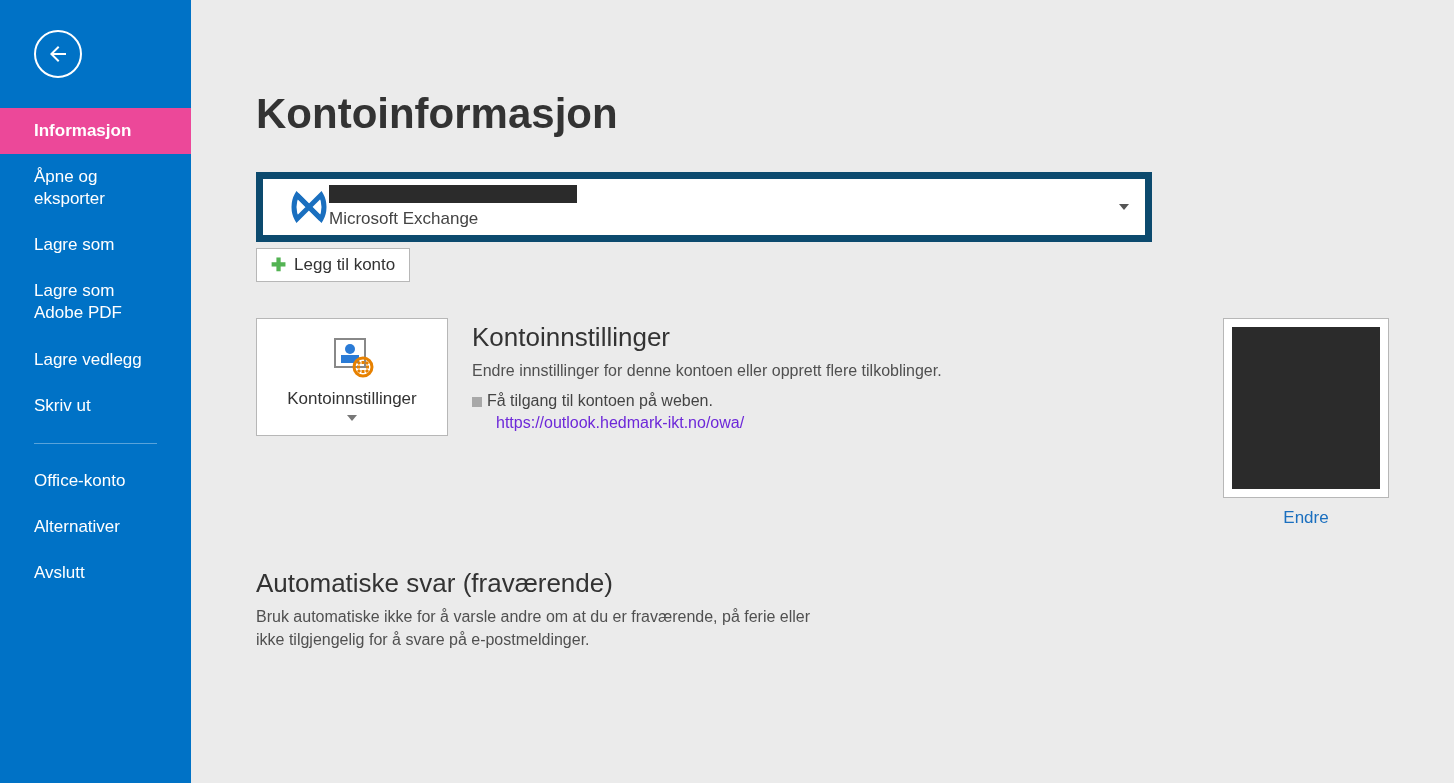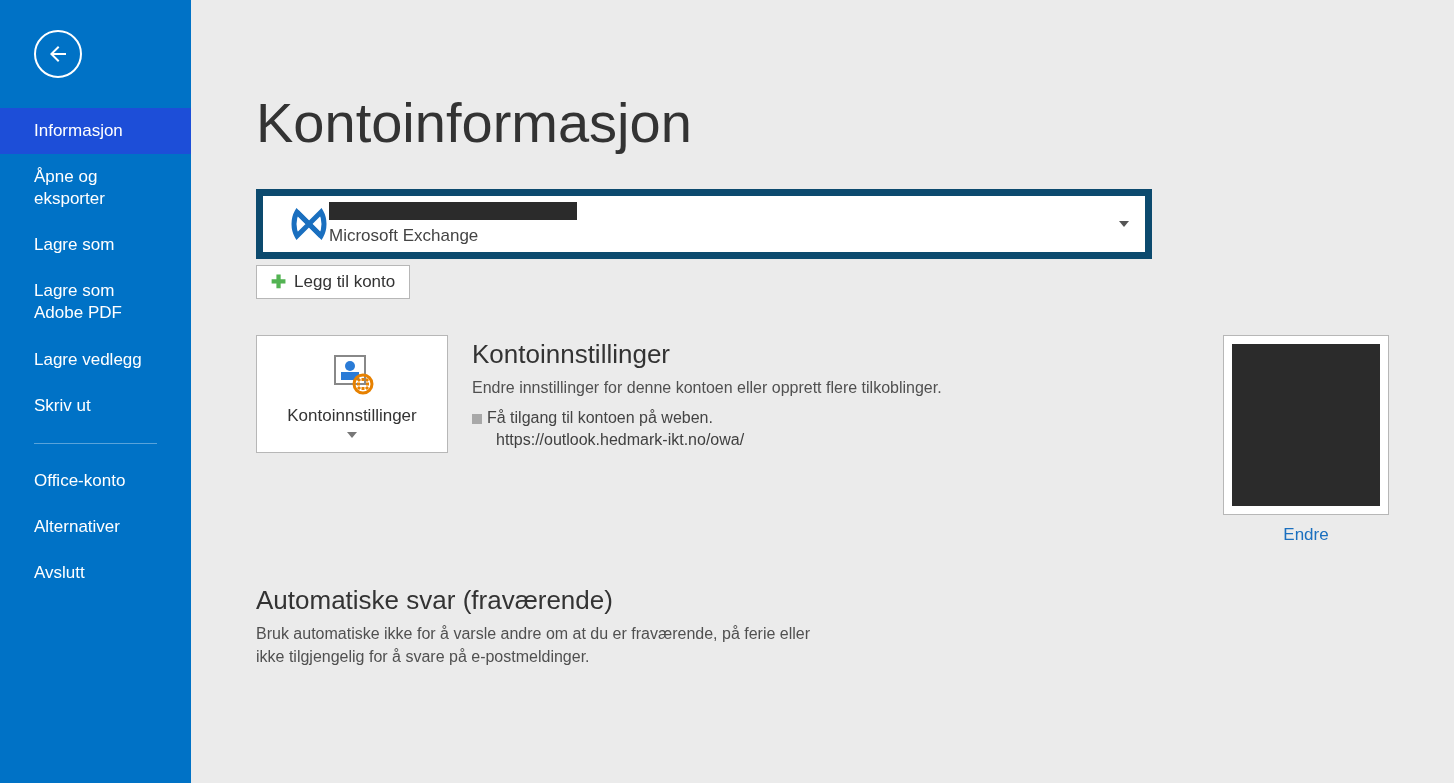--- a/index.html
+++ b/index.html
@@ -32,35 +32,35 @@
       cursor: pointer;
     }
     .back-btn svg { width: 24px; height: 24px; fill: #fff; }
 
     .nav-item {
       padding: 12px 34px;
       font-size: 17px;
       cursor: pointer;
       line-height: 1.3;
     }
-    .nav-item.active { background: #1d4ed8; }
+    .nav-item.active { background: #ec4899; font-weight: bold; }
     .divider {
       border-top: 1px solid rgba(255,255,255,0.35);
       margin: 14px 34px;
     }
 
     
     .main {
       flex: 1;
       padding: 90px 65px 0 65px;
       color: #333;
     }
     .page-title {
-      font-size: 56px;
-      font-weight: 400;
+      font-size: 42px;
+      font-weight: 700;
       color: #333;
       margin-bottom: 34px;
     }
 
     .account-dropdown {
       width: 896px;
       border: 7px solid #0c4a6e;
       background: #fff;
       display: flex;
       align-items: center;
@@ -110,21 +110,21 @@
       margin: 6px auto 0 auto;
     }
     .tile-icon { display:flex; justify-content:center; }
 
     .section-text { padding-top:4px; max-width: 470px; }
     .section-heading { font-size: 26px; font-weight: 400; color:#333; margin-bottom:6px; }
     .section-desc { font-size:16px; color:#505050; line-height:1.45; }
     .bullet-row { display:flex; gap:5px; align-items:flex-start; margin-top:10px; }
     .bullet-square { width:10px;height:10px;background:#a8a8a8; margin-top:5px; flex-shrink:0; }
     .bullet-text { font-size:16px; color:#444; }
-    .web-link { color:#404040; font-size:16px; margin-left:24px; display:inline-block; margin-top:4px; cursor:pointer; }
+    .web-link { color:#6d28d9; font-size:16px; margin-left:24px; display:inline-block; margin-top:4px; cursor:pointer; }
 
     .profile-panel {
       margin-left:auto;
       text-align:center;
     }
     .profile-pic {
       width: 166px; height: 180px; border:1px solid #b7b7b7; background:#fff;
       padding:8px;
     }
     .profile-pic-inner { width:100%; height:100%; background:#2b2b2b; }

